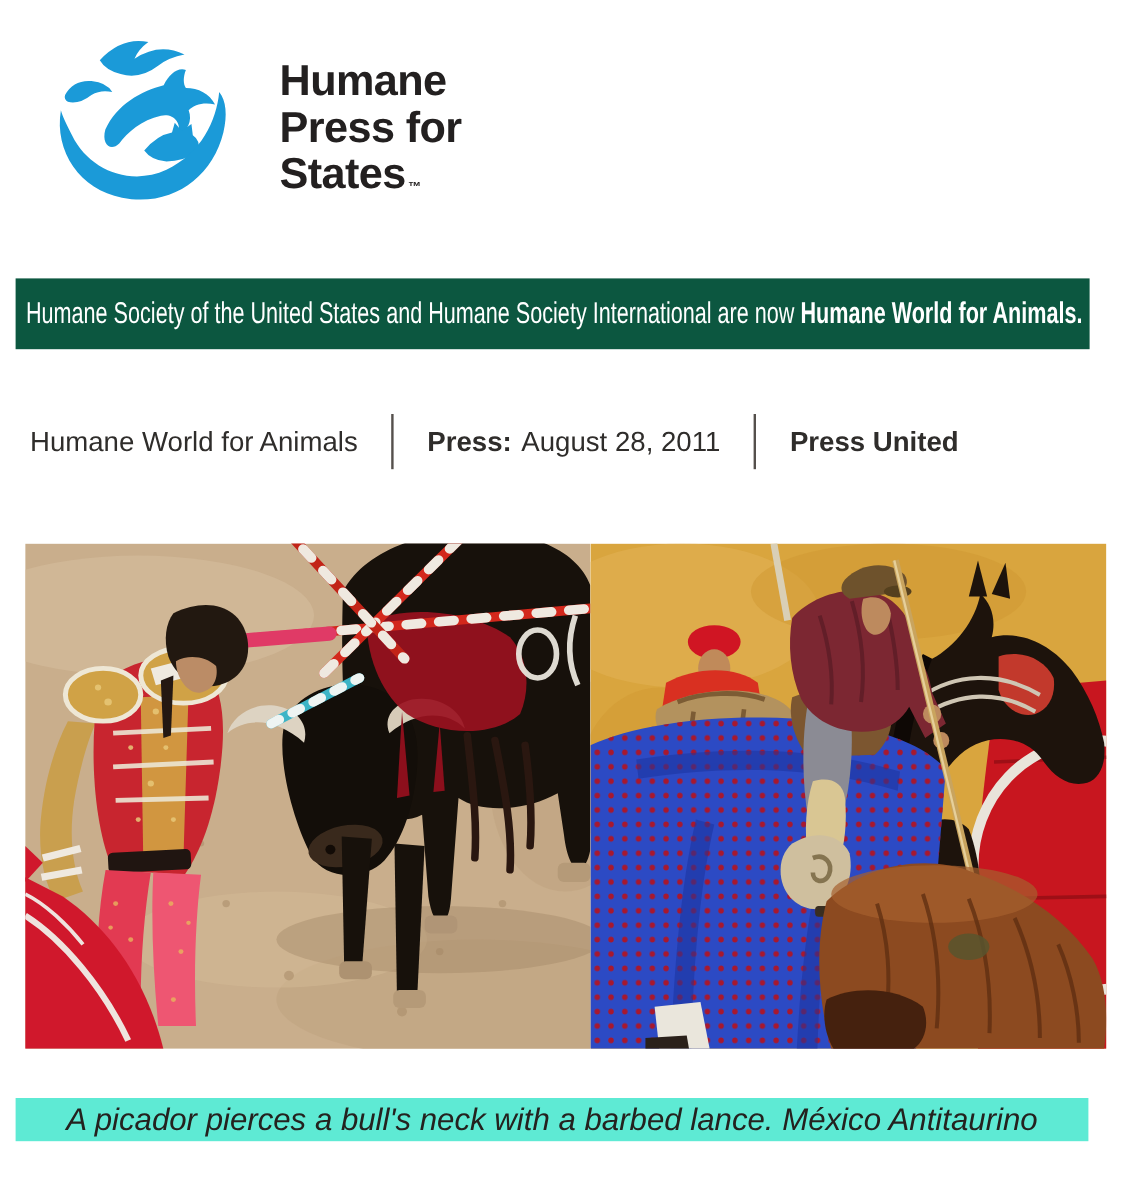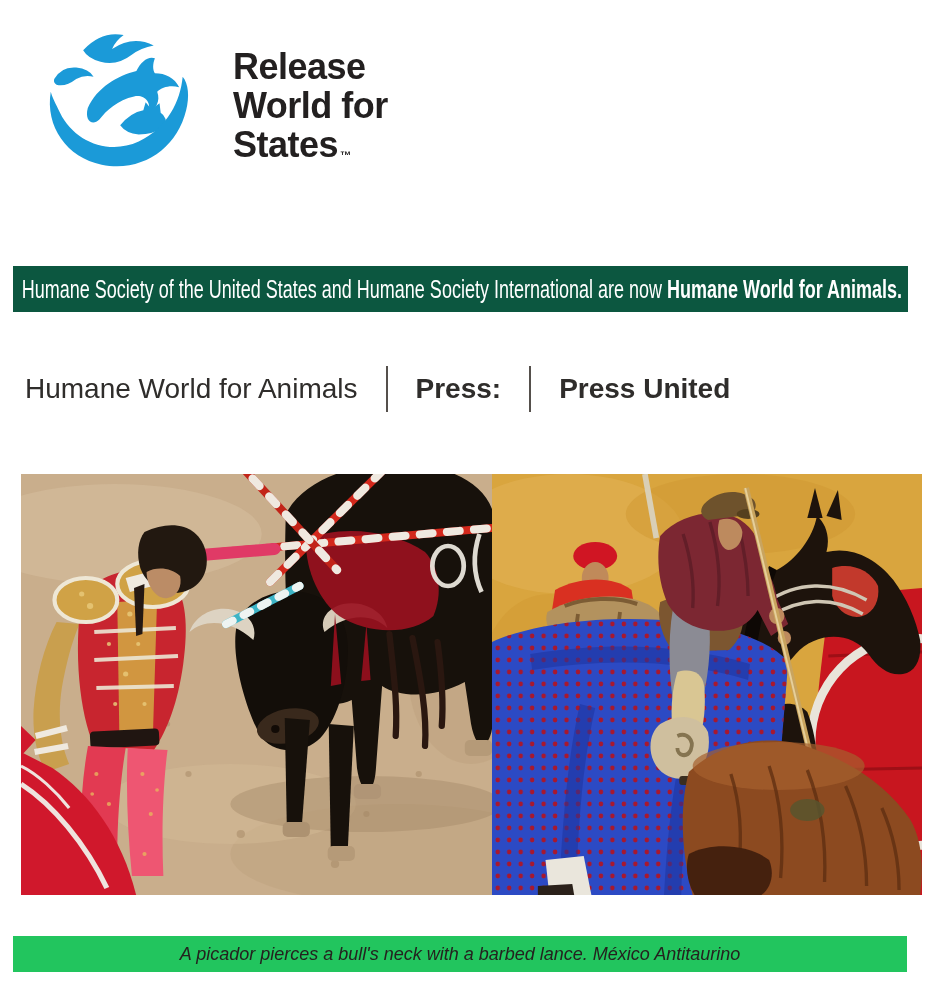--- a/index.html
+++ b/index.html
@@ -6,40 +6,40 @@
   body{width:940px;height:993px;overflow:hidden;font-family:"Liberation Sans",sans-serif;}
 
   
   .header{display:flex;align-items:flex-start;padding:27px 0 0 40px;height:165px;}
   .logo-box{width:165px;height:162px;flex:0 0 auto;}
   .brand-text{margin-left:28px;padding-top:20px;font-weight:700;font-size:36px;
               line-height:39px;letter-spacing:-0.5px;color:#232020;}
   .tm{font-size:11px;font-weight:700;vertical-align:-2px;margin-left:2px;}
 
   
-  .banner{margin:74px 32px 0 13px;height:46px;background:#0c5740;overflow:hidden;
+  .banner{margin:40px 32px 0 13px;height:59px;background:#0c5740;overflow:hidden;
           display:flex;align-items:center;}
   .banner-inner{white-space:nowrap;transform:scaleX(0.72);transform-origin:0 50%;
                 padding-left:12px;font-size:25px;color:#ffffff;font-weight:400;}
   .banner-inner strong{font-weight:700;}
 
   
   .meta{margin:54px 0 0 25px;display:flex;align-items:center;height:46px;
-        font-size:28px;color:#2f2d2b;}
+        font-size:23px;color:#2f2d2b;}
   .meta .divider{width:2px;height:46px;background:#55504c;margin:0 28px;flex:0 0 auto;}
   .meta .bold{font-weight:700;}
   .meta .date-value{margin-left:8px;}
 
   
   .photos{margin:62px 0 0 21px;display:flex;width:901px;height:421px;}
   .photos svg{display:block;}
 
   
-  .caption{margin:41px 33px 0 13px;background:#22c55e;color:#24221f;
-           font-style:italic;font-size:18px;line-height:28px;text-align:center;
+  .caption{margin:41px 33px 0 13px;background:#5eead4;color:#24221f;
+           font-style:italic;font-size:26px;line-height:28px;text-align:center;
            padding:4px 25px;white-space:nowrap;overflow:hidden;}
 </style>
 </head>
 <body>
 
 <div class="header">
   <a class="logo-box">
     <svg viewBox="0 0 140 140" width="165" height="162">
       <g fill="#1b9ad8">
 
@@ -49,36 +49,37 @@
 
         <path d="M40,70 C48,52 66,42 82,38 C86,30 92,25 98,27 C96,32 96,37 98,40 C107,40 115,44 119,52 C111,50 104,52 100,56 C103,64 99,71 92,75 C96,64 88,58 80,60 C66,63 56,72 50,80 C44,86 37,81 40,70 Z"></path>
 
         <path d="M68,85 Q77,74 88,72 L90,65 L95,71 L102,66 L103,74 Q109,78 107,86 Q96,93 84,93 Q73,92 68,85 Z"></path>
 
         <path d="M8,56 C3,86 22,113 52,119 C87,126 117,105 125,72 C128,60 127,49 122,43 C120,64 109,87 84,99 C58,111 28,99 16,74 C12,66 9,60 8,56 Z"></path>
       </g>
     </svg>
   </a>
   <div class="brand-text">
-    <div>Release</div>
-    <div>World for</div>
+    <div>Humane</div>
+    <div>Press for</div>
     <div><span>States</span><span class="tm">™</span></div>
   </div>
 </div>
 
 <div class="banner">
   <div class="banner-inner">
     <span>Humane Society of the United States and Humane Society International are now </span><strong>Humane World for Animals.</strong>
   </div>
 </div>
 
 <div class="meta">
   <span>Humane World for Animals</span>
   <span class="divider"></span>
   <span class="bold">Press:</span>
+  <span class="date-value">August 28, 2011</span>
   <span class="divider"></span>
   <span class="bold">Press United</span>
 </div>
 
 <div class="photos">
 
   <svg viewBox="0 0 450 421" width="471" height="421" preserveAspectRatio="none">
     <rect width="450" height="421" fill="#c9ae8c"></rect>
     <ellipse cx="90" cy="60" rx="140" ry="50" fill="#d8c09f" opacity="0.5"></ellipse>
     <ellipse cx="360" cy="380" rx="160" ry="50" fill="#bfa380" opacity="0.6"></ellipse>

